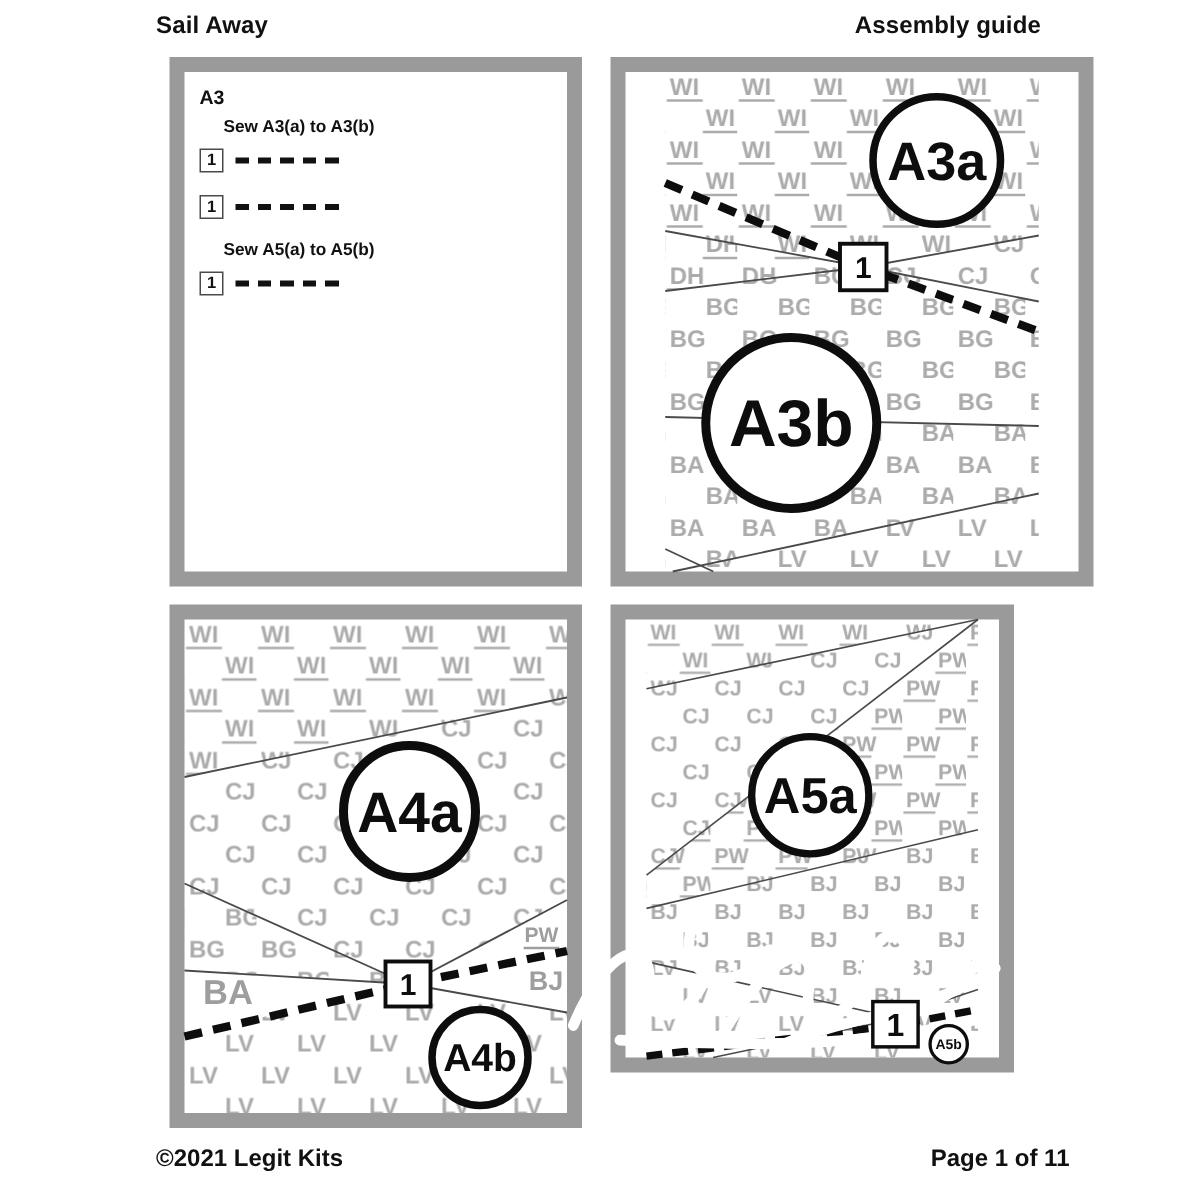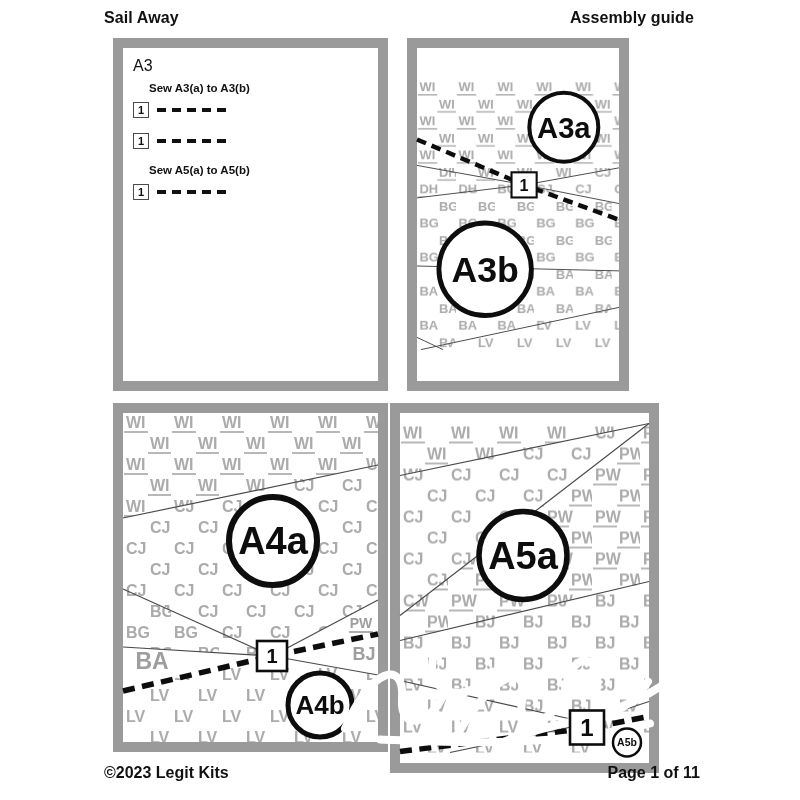--- a/index.html
+++ b/index.html
@@ -2,29 +2,29 @@
 <html><head>
 <meta charset="utf-8">
 <style>
   html,body{margin:0;padding:0;width:800px;height:800px;overflow:hidden;background:#fff;}
   body{font-family:"Liberation Sans",sans-serif;color:#111;position:relative;}
   .hdr{position:absolute;top:9px;font-size:16px;font-weight:bold;letter-spacing:.1px;text-align:center;}
   .hdr-left{left:104px;}
   .hdr-right{right:106px;margin-left:22px;}
   .ftr{position:absolute;top:764px;font-size:16px;font-weight:bold;}
   .ftr-left{left:104px;}
-  .ftr-right{right:100px;}
+  .ftr-right{right:87px;}
   .panel{position:absolute;background:#fff;border:10px solid #9a9a9a;box-sizing:border-box;}
   .p1{left:113px;top:38px;width:275px;height:353px;padding:9px 10px;}
-  .p2{left:407px;top:38px;width:222px;height:353px;}
+  .p2{left:407px;top:38px;width:322px;height:353px;}
   .p3{left:113px;top:403px;width:275px;height:349px;}
-  .p4{left:390px;top:403px;width:269px;height:370px;}
+  .p4{left:407px;top:403px;width:269px;height:312px;}
   .panel svg{display:block;width:100%;height:100%;overflow:visible;}
   .ins-block{margin-bottom:15px;}
-  .ins-head{font-size:16px;font-weight:normal;margin:0 0 7px 0;}
+  .ins-head{font-size:13px;font-weight:bold;margin:0 0 7px 0;}
   .ins-text{font-size:11.5px;font-weight:bold;margin:0 0 8px 16px;}
   .step-row{display:flex;align-items:center;gap:8px;height:16px;}
   .step-box{width:16px;height:16px;border:1.6px solid #4a4a4a;display:flex;align-items:center;
             justify-content:center;font-size:11px;font-weight:bold;box-sizing:border-box;background:#fff;}
   .step-dash{width:72px;height:3.8px;
              background:repeating-linear-gradient(90deg,#111 0 9px,transparent 9px 15px);}
   svg text{font-family:"Liberation Sans",sans-serif;font-weight:bold;}
 </style>
 </head>
 <body>
@@ -201,14 +201,14 @@
       <path d="M -20 316 C 40 318 150 326 250 300" fill="none" stroke="#ffffff" stroke-width="8" stroke-linecap="round"></path>
       <circle cx="123" cy="132" r="44" fill="#ffffff" stroke="#0d0d0d" stroke-width="5.5"></circle>
       <text x="123" y="145.49" font-size="38" fill="#0d0d0d" text-anchor="middle">A5a</text>
       <circle cx="227" cy="319" r="14" fill="#ffffff" stroke="#0d0d0d" stroke-width="2.5"></circle>
       <text x="227" y="322.7275" font-size="10.5" fill="#0d0d0d" text-anchor="middle">A5b</text>
       <rect x="170" y="287" width="34" height="34" fill="#ffffff" stroke="#0d0d0d" stroke-width="2.6"></rect>
       <text x="187" y="312.64" font-size="24" fill="#0d0d0d" text-anchor="middle">1</text>
     </svg>
   </div>
 
-<div class="ftr ftr-left">©2023 Legit Kits</div>
+<div class="ftr ftr-left">©2021 Legit Kits</div>
 <div class="ftr ftr-right">Page 1 of 11</div>
 
 </body></html>

